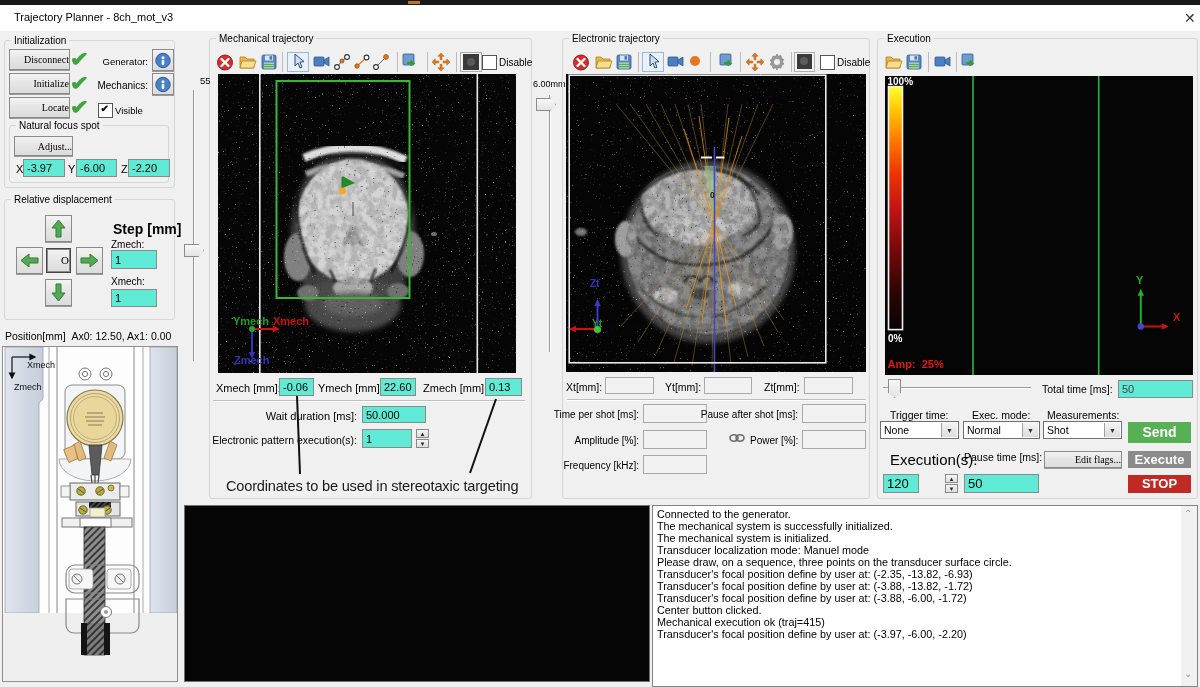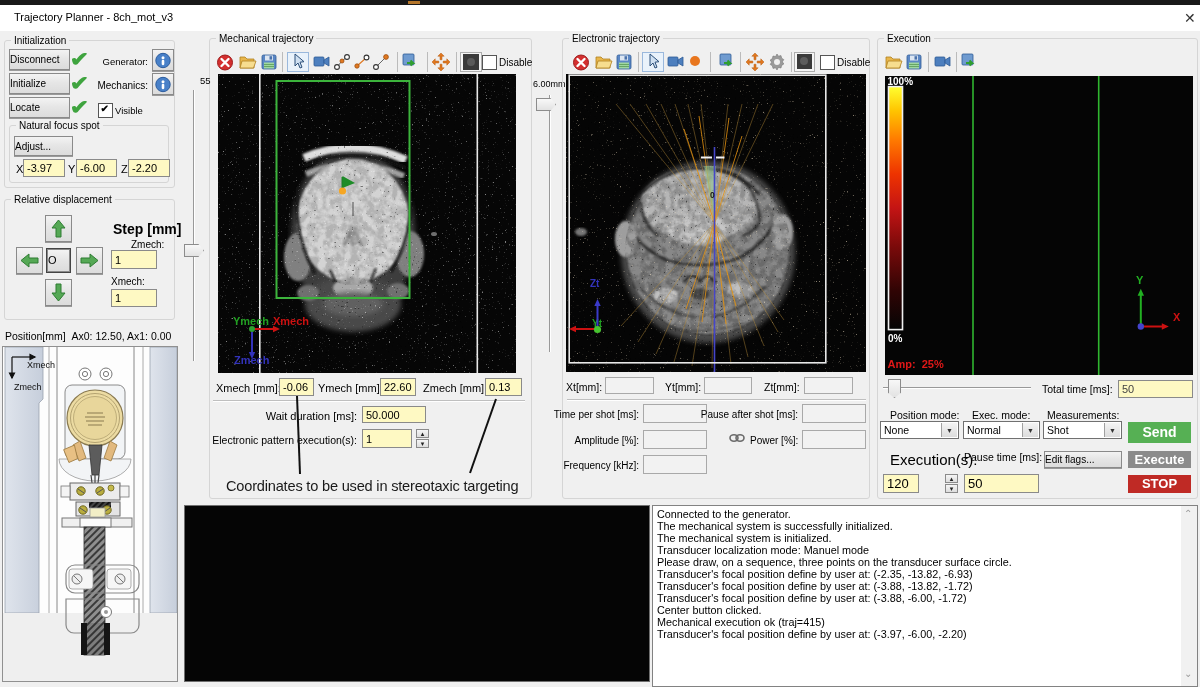--- a/index.html
+++ b/index.html
@@ -2,22 +2,22 @@
 <html><head>
 <meta charset="utf-8">
 <style>
 html,body{margin:0;padding:0;}
 body{width:1200px;height:687px;position:relative;background:#f0f0f0;
  font-family:"Liberation Sans",sans-serif;font-size:11px;color:#000;overflow:hidden;}
 .abs{position:absolute;}
 .grp{position:absolute;border:1px solid #d5d5d5;border-radius:3px;}
 .grp>.lbl{position:absolute;top:-6px;left:6px;background:#f0f0f0;padding:0 3px;font-size:10px;}
 .btn{position:absolute;background:linear-gradient(#f3f3f3,#e6e6e6 45%,#dcdcdc);border:1px solid #8a8a8a;
- box-shadow:0 1px 0 #9a9a9a;text-align:left;font-size:10px;color:#000;box-sizing:border-box;}
-.tf{position:absolute;background:#fef9c3;border:1px solid #8a8a8a;box-sizing:border-box;
+ box-shadow:0 1px 0 #9a9a9a;text-align:right;font-size:10px;color:#000;box-sizing:border-box;font-family:Liberation Serif, serif;}
+.tf{position:absolute;background:#5eead4;border:1px solid #8a8a8a;box-sizing:border-box;
  font-size:11px;padding-left:3px;display:flex;align-items:center;}
 .tfd{position:absolute;background:#f2f2f2;border:1px solid #a9a9a9;box-sizing:border-box;}
 .lab{position:absolute;font-size:11px;white-space:nowrap;}
 .sep{position:absolute;border-top:1px solid #bfbfbf;border-bottom:1px solid #fff;height:0;}
 .combo{position:absolute;background:#fff;border:1px solid #707070;box-sizing:border-box;font-size:10.5px;}
 .combo .ar{position:absolute;right:1px;top:1px;bottom:1px;width:15px;background:linear-gradient(#f4f4f4,#dcdcdc);
  border-left:1px solid #a0a0a0;display:flex;align-items:center;justify-content:center;font-size:7px;color:#333;}
 .ck{font-size:20px;font-weight:bold;color:#3fa43f;transform:scaleX(1.15);}
 .cb{width:13px;height:13px;background:#fff;border:1px solid #555;}
 .cb.c::after{content:"\2714";position:absolute;left:1.5px;top:-1px;font-size:10px;color:#000;font-weight:bold;}
@@ -93,21 +93,21 @@
 <div class="btn" style="left:47px;top:249px;width:23px;height:23px;line-height:21px;font-size:11px;box-shadow:0 0 0 1px #444;">O</div>
 <div class="btn" style="left:76px;top:247px;width:27px;height:27px;">
 <svg width="25" height="25" viewBox="0 0 25 25">
       <path d="M21 12.5 L13 6 V10 H4 V15 H13 V19 Z" fill="#55a855" stroke="#2e7d32" stroke-width="1"></path>
     </svg></div>
 <div class="btn" style="left:45px;top:279px;width:27px;height:27px;">
 <svg width="25" height="25" viewBox="0 0 25 25">
       <path d="M12.5 21 L6 13 H10 V4 H15 V13 H19 Z" fill="#55a855" stroke="#2e7d32" stroke-width="1"></path>
     </svg></div>
 <div class="lab" style="left:113px;top:221px;font-size:14px;font-weight:bold;">Step [mm]</div>
-<div class="lab" style="left:111px;top:239px;font-size:10px;margin-left:20px;">Zmech:</div>
+<div class="lab" style="left:111px;top:239px;font-size:10px;">Zmech:</div>
 <div class="tf" style="left:111px;top:250px;width:46px;height:19px;">1</div>
 <div class="lab" style="left:111px;top:276px;font-size:10px;">Xmech:</div>
 <div class="tf" style="left:111px;top:289px;width:46px;height:18px;">1</div>
 <div class="lab" style="left:5px;top:330px;font-size:10.5px;">Position[mm]&nbsp;&nbsp;Ax0: 12.50, Ax1: 0.00</div>
 
 <div class="abs" style="left:2px;top:346px;width:176px;height:336px;background:#fff;border:1px solid #909090;box-sizing:border-box;">
 <svg width="174" height="334" id="drawing" viewBox="0 0 174 334">
 <defs>
 <pattern id="hatch" width="5" height="5" patternUnits="userSpaceOnUse" patternTransform="rotate(45)">
  <rect width="5" height="5" fill="#8f8f8f"></rect>
@@ -578,21 +578,21 @@
  <path d="M283.8 250.5 l-7 -3.2 v6.4 z" fill="#cc1111"></path>
 </g>
 <circle cx="255.8" cy="250.5" r="3.2" fill="#4444cc"></circle>
 </svg>
 </div>
 
 <div class="abs" style="left:883px;top:387px;width:148px;height:1px;background:#999;border-bottom:1px solid #fff;"></div>
 <div class="abs thumbD" style="left:888px;top:379px;"></div>
 <div class="lab" style="left:1042px;top:383px;font-size:10.5px;">Total time [ms]:</div>
 <div class="tf" style="left:1118px;top:380px;width:75px;height:18px;color:#444;">50</div>
-<div class="lab" style="left:890px;top:409px;font-size:10.5px;">Position mode:</div>
+<div class="lab" style="left:890px;top:409px;font-size:10.5px;">Trigger time:</div>
 <div class="lab" style="left:972px;top:409px;font-size:10.5px;">Exec. mode:</div>
 <div class="lab" style="left:1047px;top:409px;font-size:10.5px;">Measurements:</div>
 <div class="combo" style="left:880px;top:421px;width:79px;height:18px;">
     <span style="position:absolute;left:3px;top:2px;">None</span>
     <span class="ar">▼</span>
   </div>
 <div class="combo" style="left:963px;top:421px;width:77px;height:18px;">
     <span style="position:absolute;left:3px;top:2px;">Normal</span>
     <span class="ar">▼</span>
   </div>

